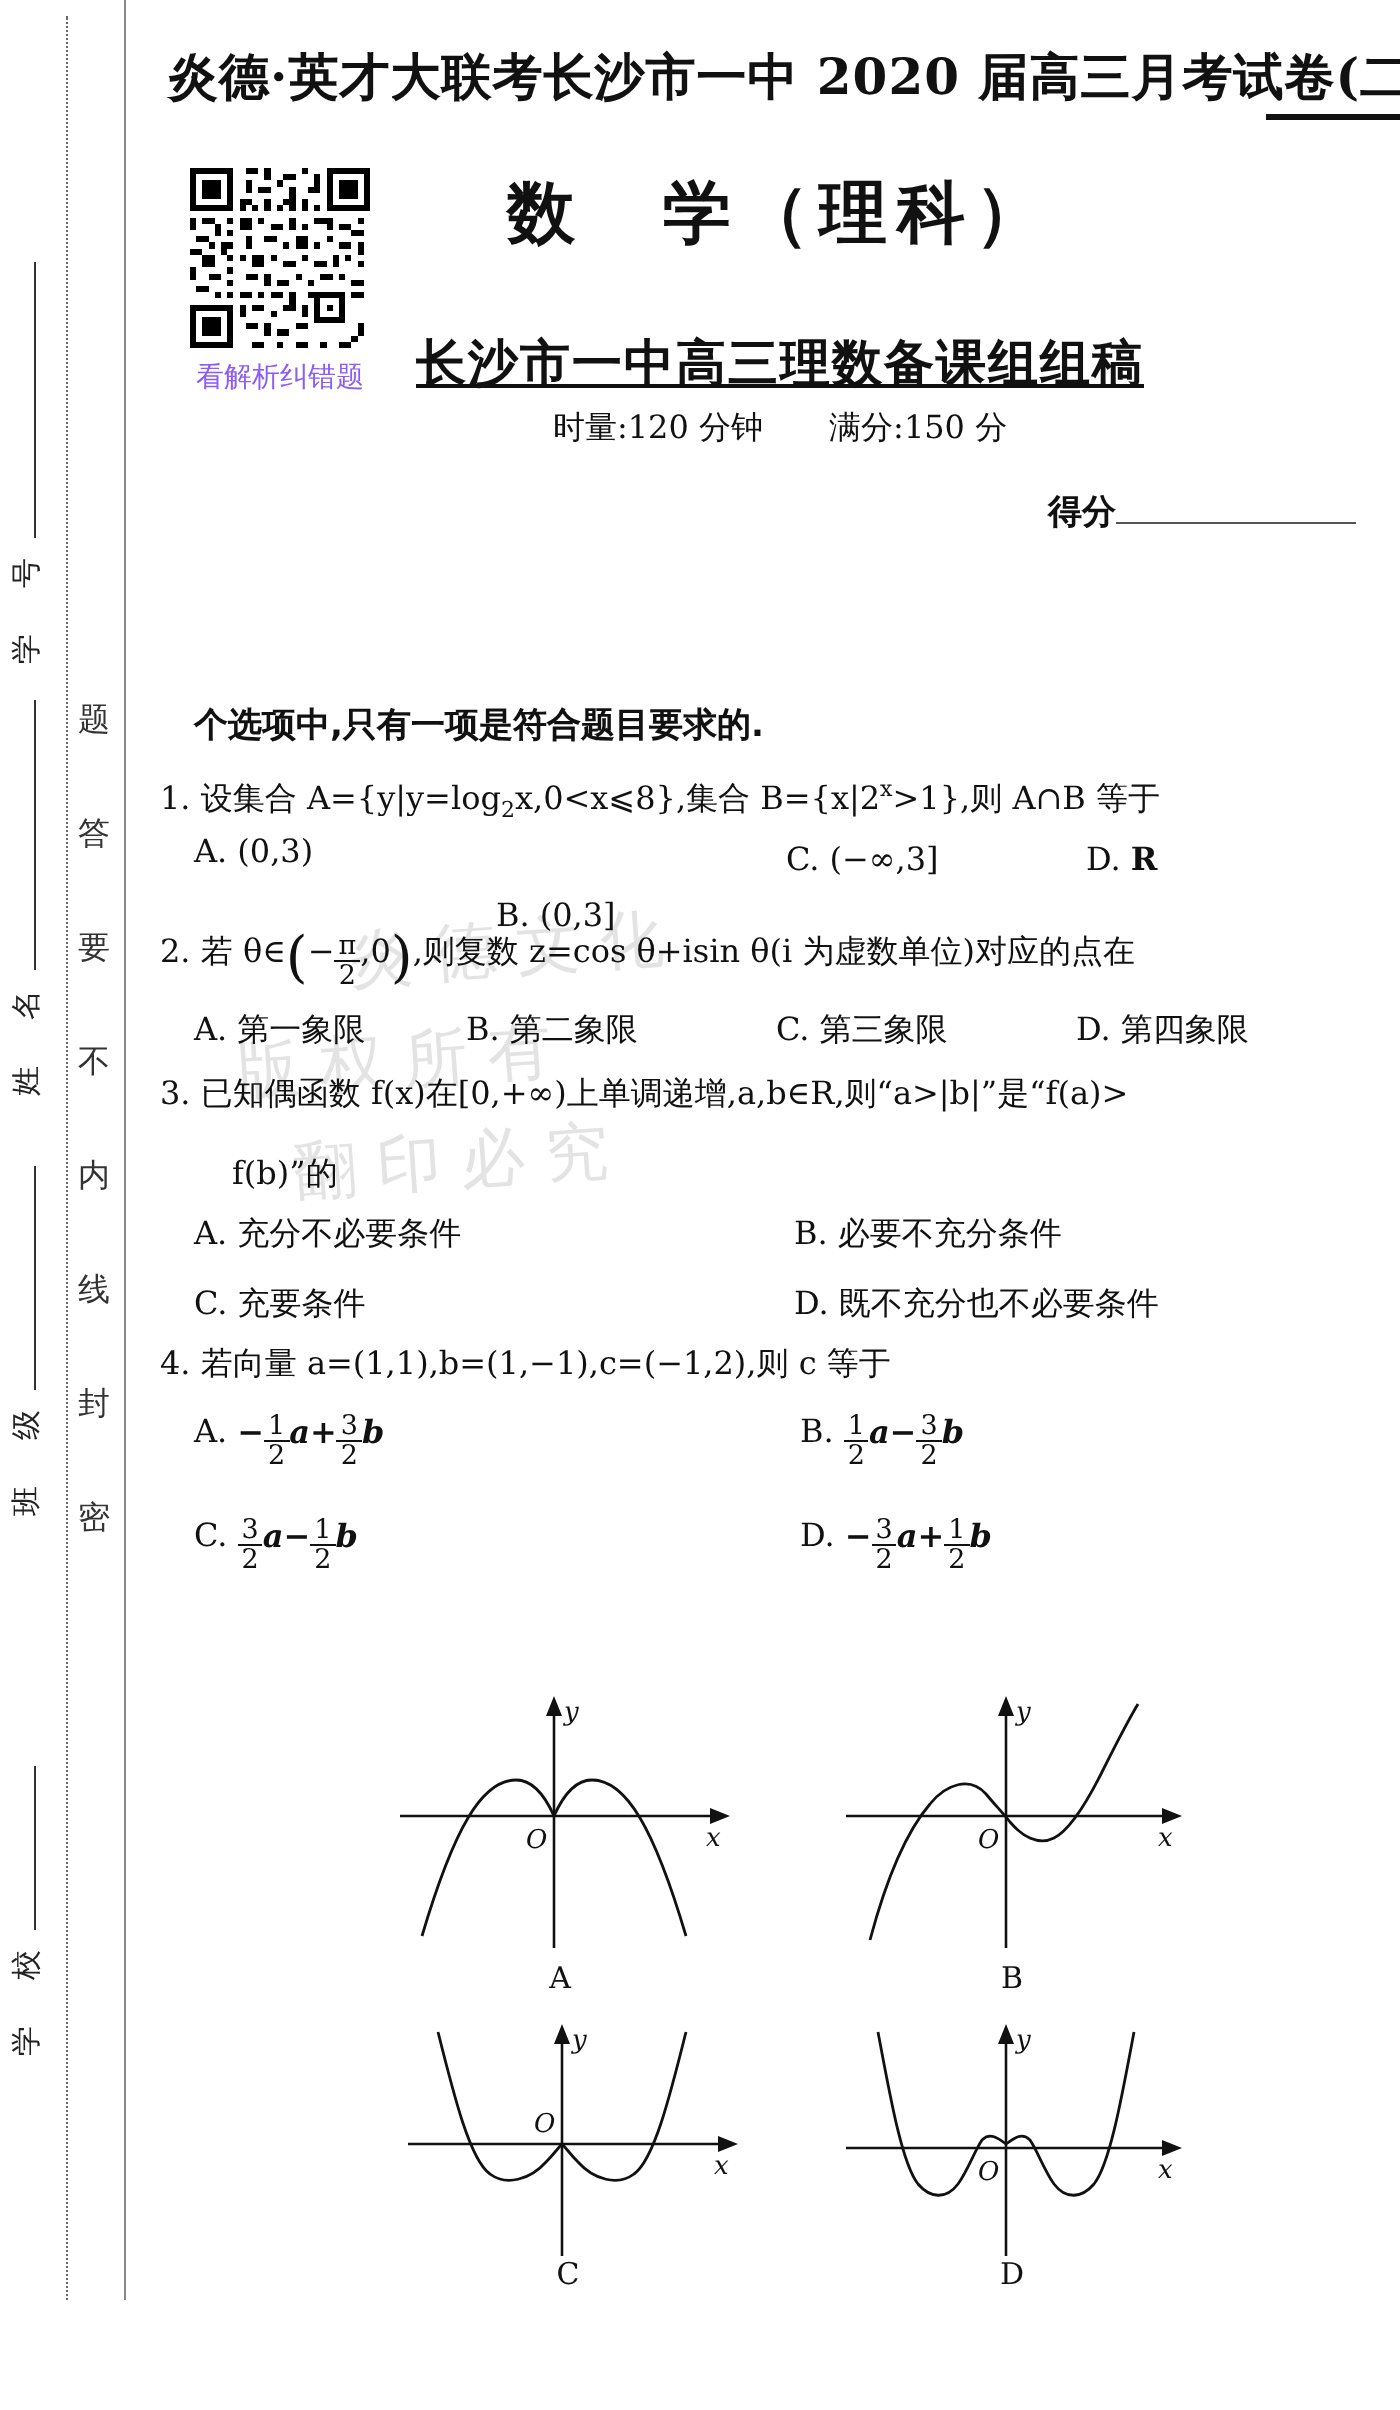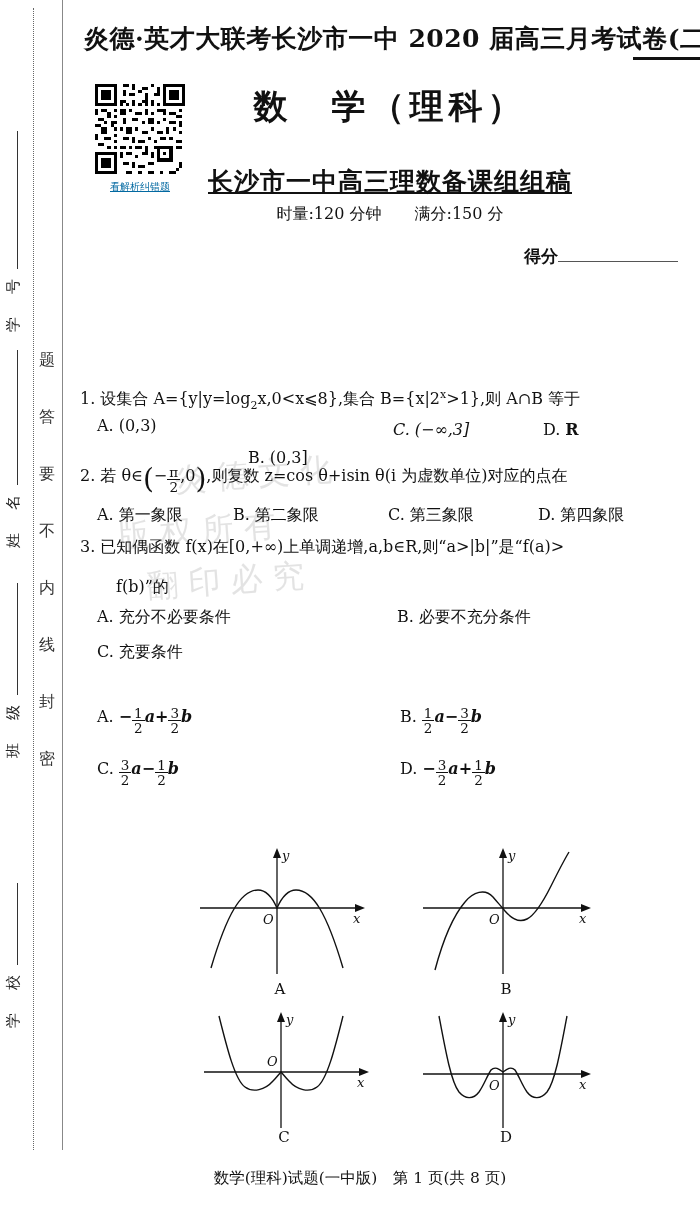--- a/index.html
+++ b/index.html
@@ -11,21 +11,21 @@
   .blank{display:inline-block;border-bottom:1.2px solid #333;height:1em;vertical-align:baseline;margin-left:6px;}
   .seal-chars{position:absolute;left:39px;top:350px;display:flex;flex-direction:column;gap:36px;
               font-size:16px;color:#333;font-family:"DejaVu Serif",serif;}
   .dotted-line{position:absolute;left:33px;top:8px;height:1142px;border-left:1.5px dotted #666;}
   .solid-line{position:absolute;left:62px;top:0;height:1150px;border-left:1.5px solid #888;}
   .corner-rule{position:absolute;left:633px;top:57px;width:67px;height:3px;background:#111;}
   
   .series-title{position:absolute;left:84px;top:22px;width:616px;font-size:25px;font-weight:900;
                 font-family:"DejaVu Serif",serif;letter-spacing:0.5px;white-space:nowrap;}
   .qr-wrap{position:absolute;left:94px;top:84px;width:92px;text-align:center;}
-  .qr-caption{font-size:10px;margin-top:2px;font-family:"DejaVu Sans",sans-serif;color:#0369a1;text-decoration:underline;}
+  .qr-caption{font-size:14px;margin-top:2px;font-family:"DejaVu Sans",sans-serif;color:#8b5cf6;}
   .main-title{position:absolute;left:120px;top:84px;width:540px;text-align:center;
               font-size:34px;font-weight:bold;font-family:"DejaVu Sans",sans-serif;letter-spacing:5px;}
   .subtitle{position:absolute;left:120px;top:165px;width:540px;text-align:center;
             font-size:25px;font-weight:bold;font-family:"DejaVu Sans",sans-serif;letter-spacing:1px;text-decoration:underline;}
   .meta-row{position:absolute;left:120px;top:204px;width:540px;text-align:center;font-size:16px;}
   .meta-row span{margin:0 14px;}
   .score-row{position:absolute;left:524px;top:242px;font-size:17px;font-weight:bold;
              font-family:"DejaVu Sans",sans-serif;}
   .score-line{display:inline-block;width:120px;border-bottom:1.5px solid #555;height:1.1em;vertical-align:baseline;}
   
@@ -222,43 +222,46 @@
 
   <div class="meta-row">
     <span>时量:120 分钟</span>
     <span>满分:150 分</span>
   </div>
 
   <div class="score-row">
     <span>得分</span><span class="score-line"></span>
   </div>
 
+  <div class="sec" style="left:97px;top:351px;">个选项中,只有一项是符合题目要求的.</div>
 
   <div class="q" style="left:80px;top:388px;">
     <span>1. 设集合 A={y|y=log</span><sub>2</sub><span>x,0&lt;x⩽8},集合 B={x|2</span><sup>x</sup><span>&gt;1},则 A∩B 等于</span>
   </div>
   <div class="opt" style="left:97px;top:416px;"><span class="lab">A.</span><span>(0,3)</span></div>
   <div class="opt" style="left:248px;top:420px;margin-top:28px;"><span class="lab">B.</span><span>(0,3]</span></div>
-  <div class="opt" style="left:393px;top:420px;font-style:italic;"><span class="lab">C.</span><span>(−∞,3]</span></div>
+  <div class="opt" style="left:393px;top:420px;"><span class="lab">C.</span><span>(−∞,3]</span></div>
   <div class="opt" style="left:543px;top:420px;"><span class="lab">D.</span><span class="bold-r">R</span></div>
 
   <div class="q" style="left:80px;top:462px;">
     <span>2. 若 θ∈</span><span class="bigp">(</span><span>−</span><span class="frac"><span class="num">π</span><span class="den">2</span></span><span>,0</span><span class="bigp">)</span><span>,则复数 z=cos θ+isin θ(i 为虚数单位)对应的点在</span>
   </div>
   <div class="opt" style="left:97px;top:505px;"><span class="lab">A.</span><span>第一象限</span></div>
   <div class="opt" style="left:233px;top:505px;"><span class="lab">B.</span><span>第二象限</span></div>
   <div class="opt" style="left:388px;top:505px;"><span class="lab">C.</span><span>第三象限</span></div>
   <div class="opt" style="left:538px;top:505px;"><span class="lab">D.</span><span>第四象限</span></div>
 
   <div class="q" style="left:80px;top:537px;">3. 已知偶函数 f(x)在[0,+∞)上单调递增,a,b∈R,则“a&gt;|b|”是“f(a)&gt;</div>
   <div class="q" style="left:97px;top:577px;margin-left:19px;">f(b)”的</div>
   <div class="opt" style="left:97px;top:607px;"><span class="lab">A.</span><span>充分不必要条件</span></div>
   <div class="opt" style="left:397px;top:607px;text-align:right;"><span class="lab">B.</span><span>必要不充分条件</span></div>
   <div class="opt" style="left:97px;top:642px;"><span class="lab">C.</span><span>充要条件</span></div>
-
+  <div class="opt" style="left:397px;top:642px;"><span class="lab">D.</span><span>既不充分也不必要条件</span></div>
+
+  <div class="q" style="left:80px;top:672px;">4. 若向量 a=(1,1),b=(1,−1),c=(−1,2),则 c 等于</div>
   <div class="opt" style="left:97px;top:706px;"><span class="lab">A.</span><span class="mvar">−</span><span class="frac"><span class="num">1</span><span class="den">2</span></span><span class="mvar">a+</span><span class="frac"><span class="num">3</span><span class="den">2</span></span><span class="mvar">b</span></div>
   <div class="opt" style="left:400px;top:706px;"><span class="lab">B.</span><span class="mvar"></span><span class="frac"><span class="num">1</span><span class="den">2</span></span><span class="mvar">a−</span><span class="frac"><span class="num">3</span><span class="den">2</span></span><span class="mvar">b</span></div>
   <div class="opt" style="left:97px;top:758px;"><span class="lab">C.</span><span class="mvar"></span><span class="frac"><span class="num">3</span><span class="den">2</span></span><span class="mvar">a−</span><span class="frac"><span class="num">1</span><span class="den">2</span></span><span class="mvar">b</span></div>
   <div class="opt" style="left:400px;top:758px;"><span class="lab">D.</span><span class="mvar">−</span><span class="frac"><span class="num">3</span><span class="den">2</span></span><span class="mvar">a+</span><span class="frac"><span class="num">1</span><span class="den">2</span></span><span class="mvar">b</span></div>
 
 
   <svg class="graph" style="left:185px;top:846px;" width="190" height="132" viewBox="0 0 190 132">
     <line x1="15" y1="62" x2="172" y2="62" stroke="#111" stroke-width="1.3"></line>
     <polygon points="180,62 170,58 170,66" fill="#111"></polygon>
     <line x1="92" y1="128" x2="92" y2="10" stroke="#111" stroke-width="1.3"></line>
@@ -299,15 +302,14 @@
     <polygon points="180,64 170,60 170,68" fill="#111"></polygon>
     <line x1="92" y1="118" x2="92" y2="10" stroke="#111" stroke-width="1.3"></line>
     <polygon points="92,2 88,12 96,12" fill="#111"></polygon>
     <path d="M 28 6 C 34 38, 40 72, 48 82 C 54 89, 62 90, 68 82 C 73 75, 76 66, 80 60 C 84 56, 88 59, 92 62 C 96 59, 100 56, 104 60 C 108 66, 111 75, 116 82 C 122 90, 130 89, 136 82 C 144 72, 150 38, 156 6" fill="none" stroke="#111" stroke-width="1.4"></path>
     <text x="78" y="80">O</text>
     <text x="168" y="79">x</text>
     <text x="97" y="14">y</text>
   </svg>
   <div class="glabel" style="left:414px;top:1128px;">D</div>
 
-  <div class="footer">数学(理科)试题(一中版)　第 1 页(共 8 页)</div>
 
 </div>
 
 </body></html>

